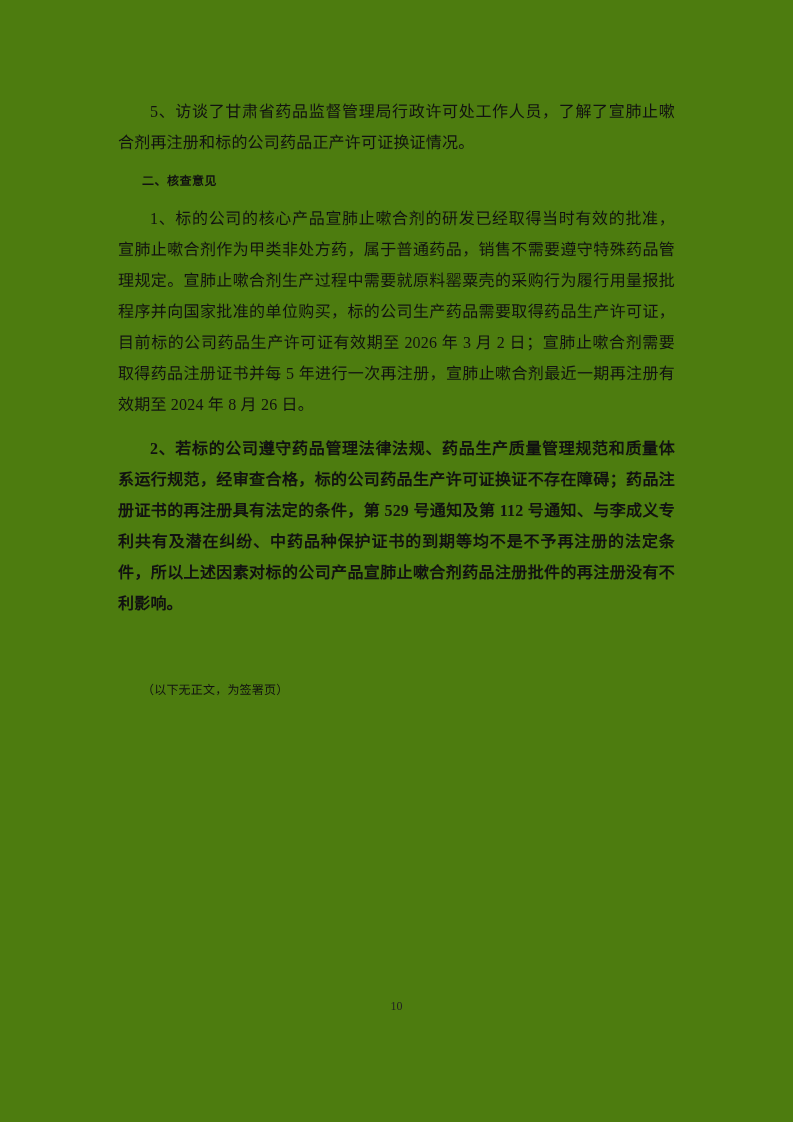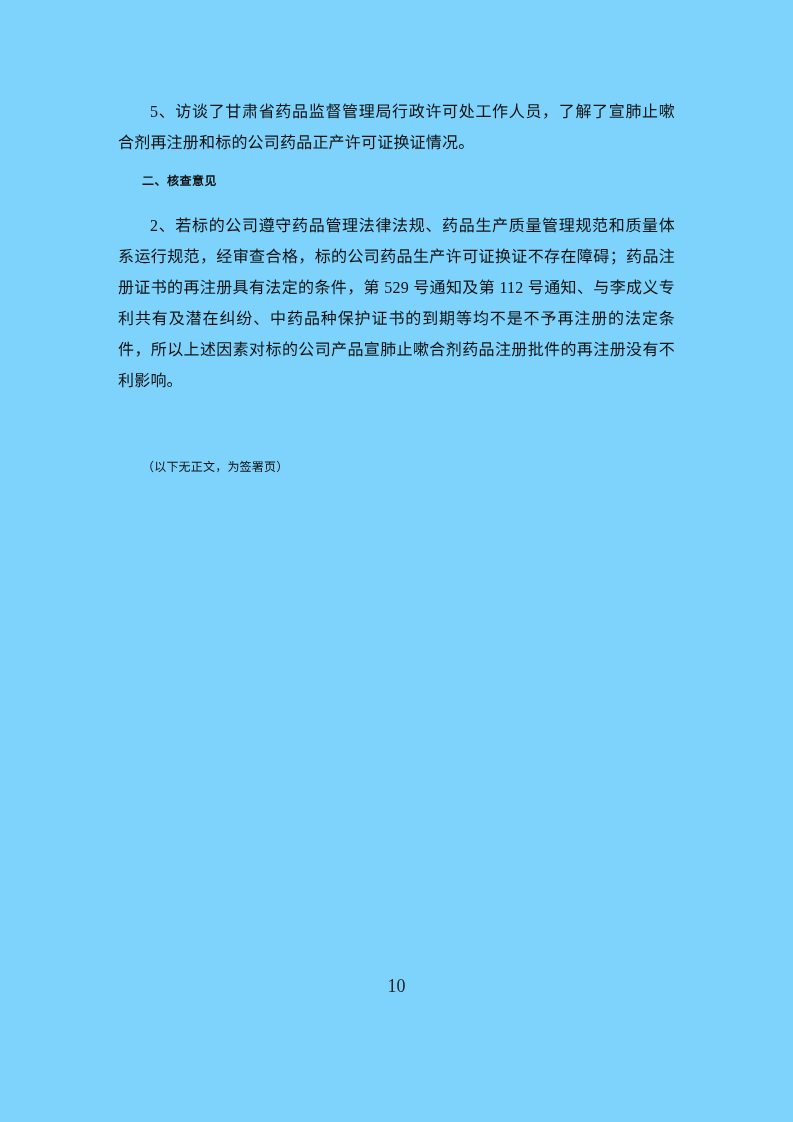--- a/index.html
+++ b/index.html
@@ -4,21 +4,21 @@
 <style>
   html, body {
     margin: 0;
     padding: 0;
     background: #ffffff;
   }
   .page {
     position: relative;
     width: 793px;
     height: 1122px;
-    background: #7dd3fc;
+    background: #4d7c0f;
     color: #111111;
     font-family: "Liberation Serif", "DejaVu Serif", serif;
     overflow: hidden;
   }
   .content {
     position: absolute;
     left: 118px;
     top: 96px;
     width: 557px;
   }
@@ -33,43 +33,44 @@
   }
   .heading {
     margin: 8px 0 0 0;
     font-size: 12px;
     font-weight: bold;
     line-height: 31px;
     text-indent: 2em;
     letter-spacing: 0.5px;
   }
   .para-1 { margin-top: 6px; }
-  .para-2 { margin-top: 13px; }
+  .para-2 { margin-top: 13px; font-weight: bold; }
   .note-para {
     margin: 56px 0 0 0;
     font-size: 12px;
     line-height: 31px;
     text-indent: 2em;
     letter-spacing: 0.2px;
   }
   .page-number {
     position: absolute;
-    top: 978px;
+    top: 998px;
     left: 0;
     width: 100%;
     text-align: center;
-    font-size: 18px;
+    font-size: 12px;
     line-height: 16px;
     color: #222222;
   }
 </style>
 </head>
 <body>
 
 <div class="page">
   <div class="content">
     <p class="body-para">5、访谈了甘肃省药品监督管理局行政许可处工作人员，了解了宣肺止嗽合剂再注册和标的公司药品正产许可证换证情况。</p>
     <h2 class="heading">二、核查意见</h2>
+    <p class="body-para para-1">1、标的公司的核心产品宣肺止嗽合剂的研发已经取得当时有效的批准，宣肺止嗽合剂作为甲类非处方药，属于普通药品，销售不需要遵守特殊药品管理规定。宣肺止嗽合剂生产过程中需要就原料罂粟壳的采购行为履行用量报批程序并向国家批准的单位购买，标的公司生产药品需要取得药品生产许可证，目前标的公司药品生产许可证有效期至 2026 年 3 月 2 日；宣肺止嗽合剂需要取得药品注册证书并每 5 年进行一次再注册，宣肺止嗽合剂最近一期再注册有效期至 2024 年 8 月 26 日。</p>
     <p class="body-para para-2">2、若标的公司遵守药品管理法律法规、药品生产质量管理规范和质量体系运行规范，经审查合格，标的公司药品生产许可证换证不存在障碍；药品注册证书的再注册具有法定的条件，第 529 号通知及第 112 号通知、与李成义专利共有及潜在纠纷、中药品种保护证书的到期等均不是不予再注册的法定条件，所以上述因素对标的公司产品宣肺止嗽合剂药品注册批件的再注册没有不利影响。</p>
     <p class="note-para">（以下无正文，为签署页）</p>
   </div>
   <div class="page-number">10</div>
 </div>
 
 </body></html>

